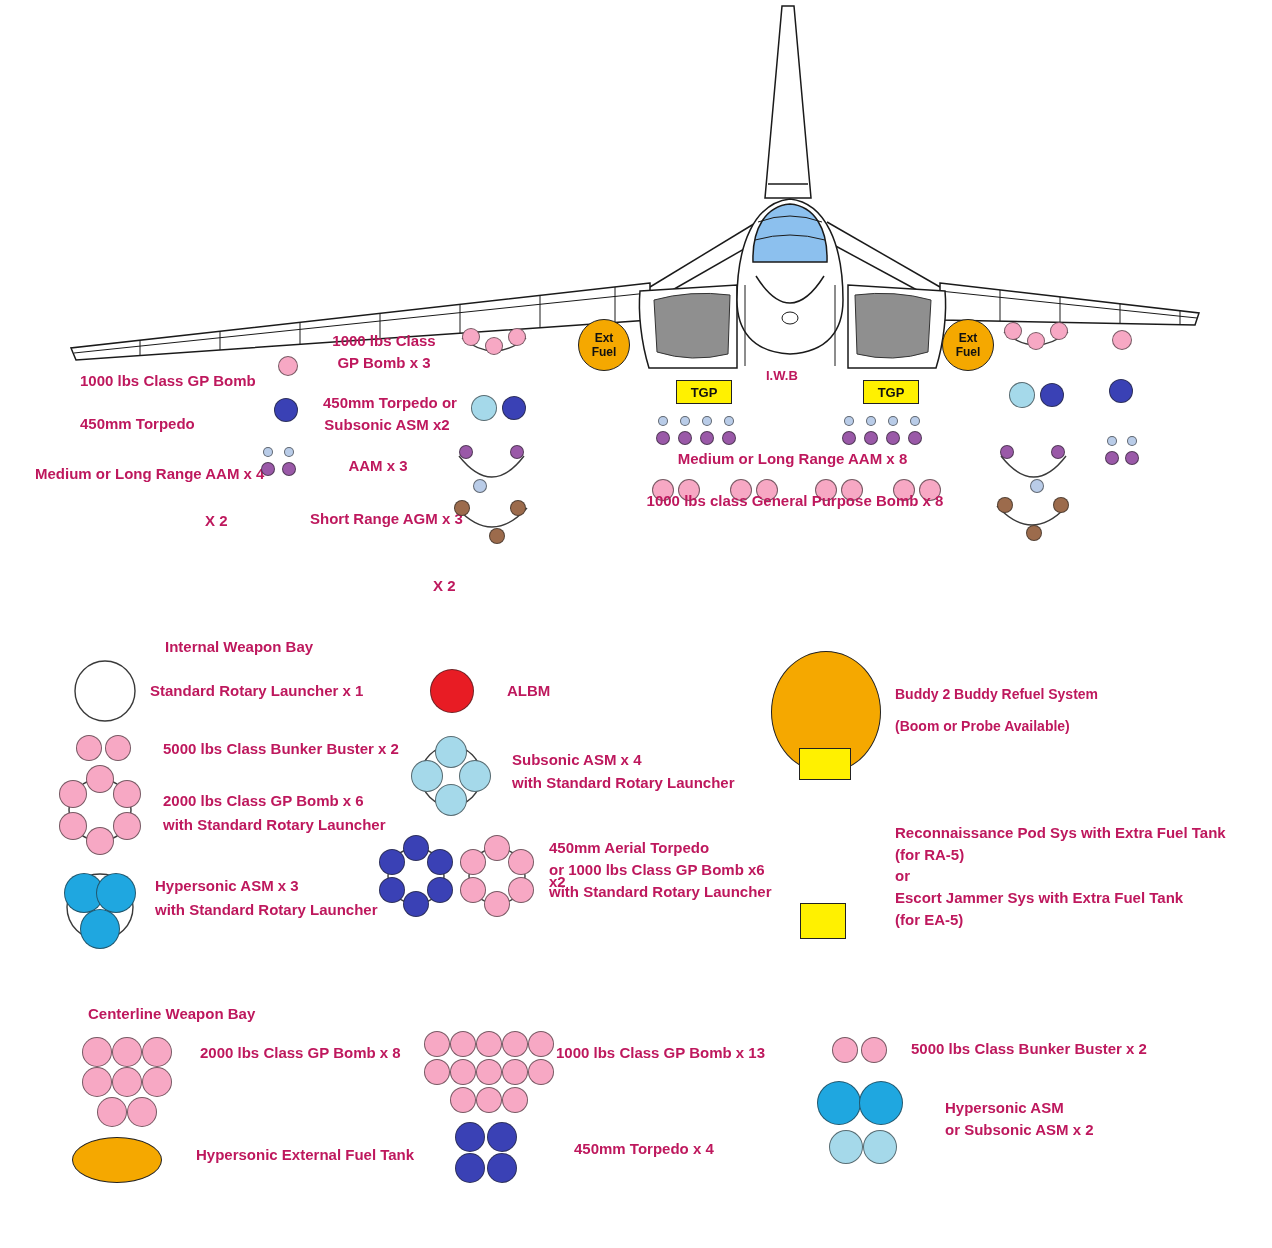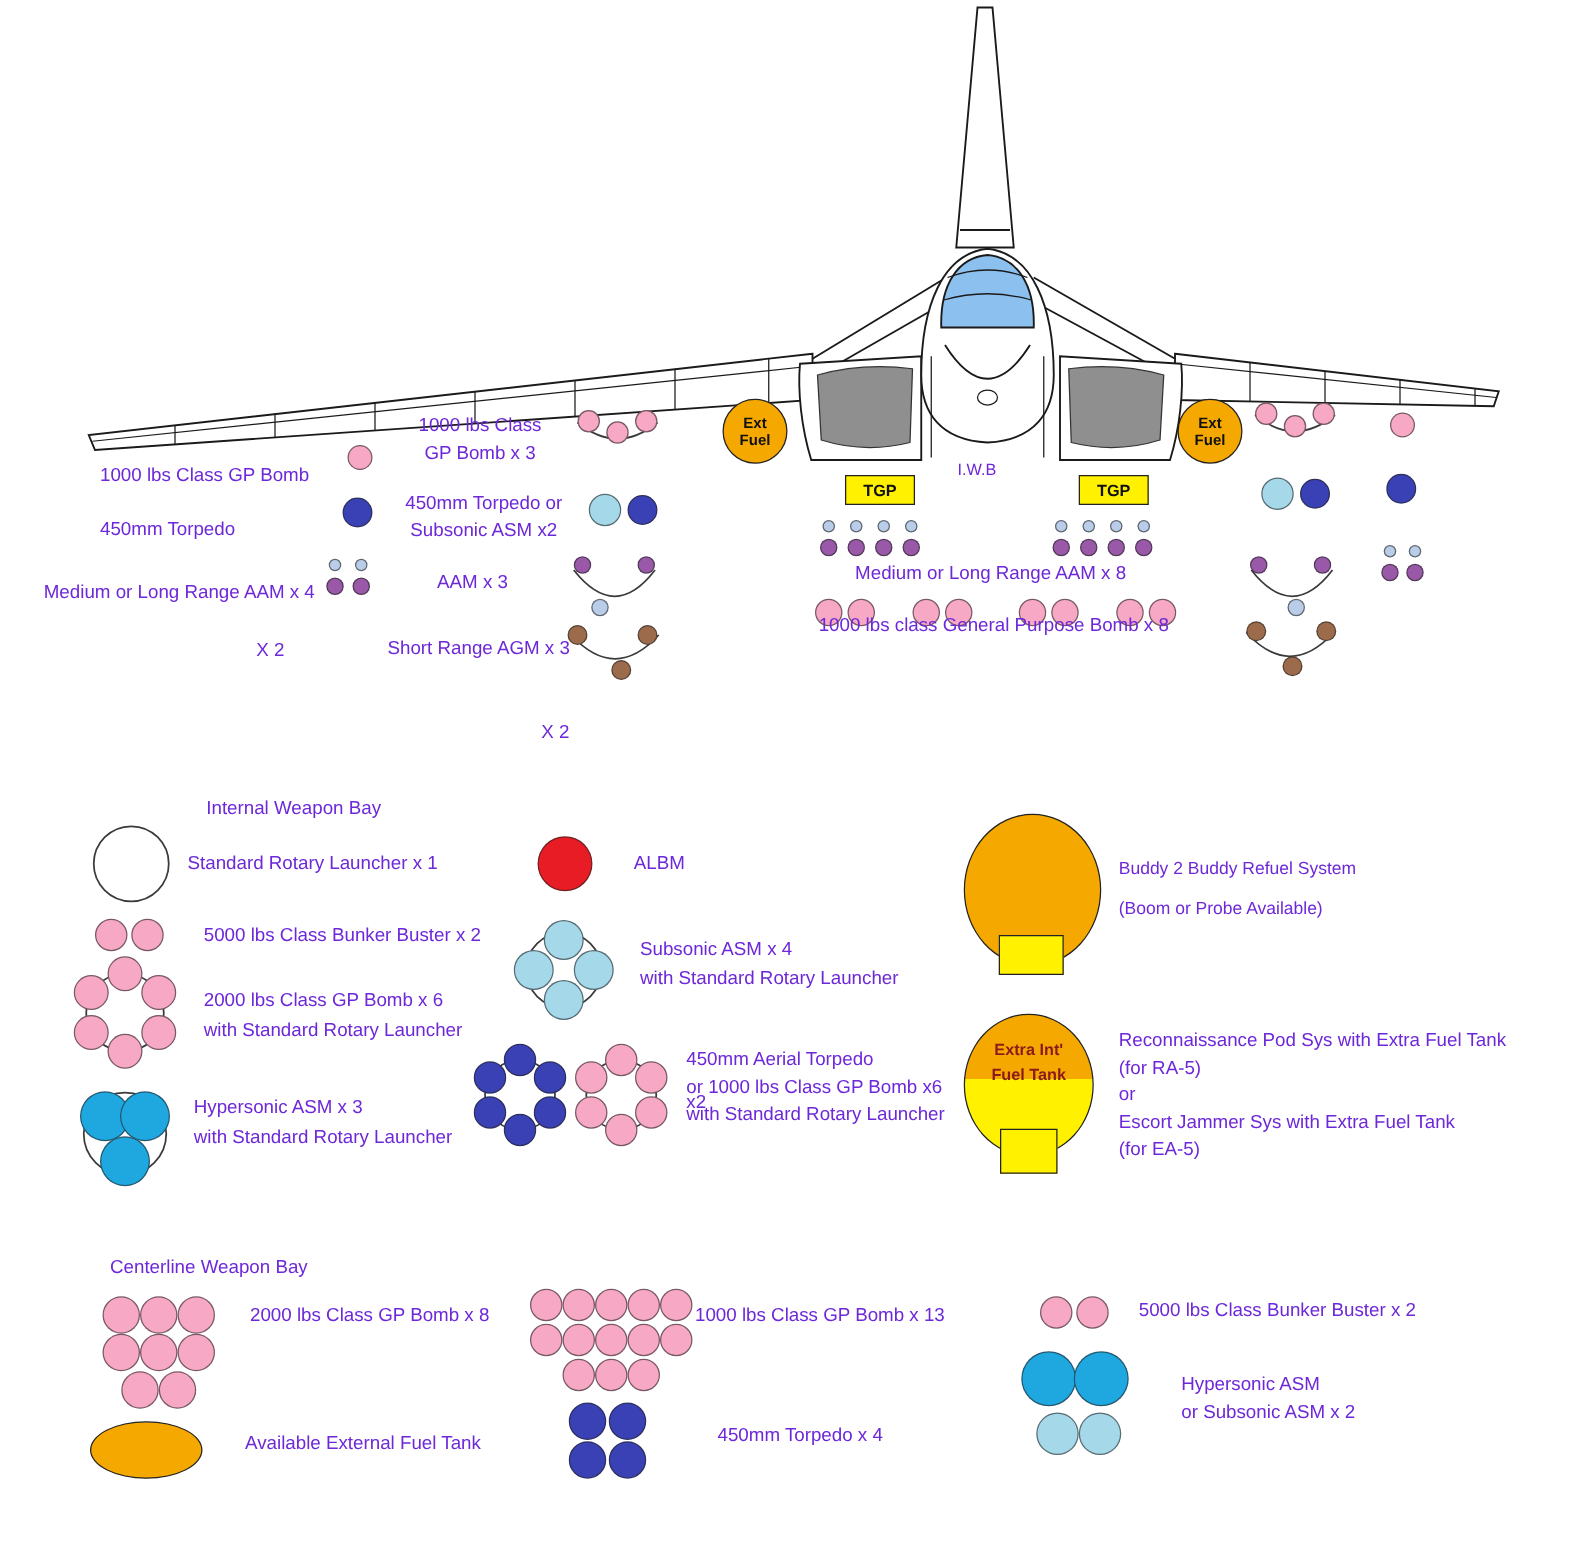--- a/index.html
+++ b/index.html
@@ -1,20 +1,20 @@
 <!DOCTYPE html>
 <html style="--pink: #F7A8C4; --blue: #3A41B5; --lightblue: #A5D9EA; --skyblue: #1FA7E0; --paleblue: #B9CCE8; --purple: #9A59A8; --brown: #9C6B4C; --red: #E81C24; --orange: #F5A800; --yellow: #FFF100; --gray: #8F8F8F; --canopy: #8CC0EE;"><head>
 <meta charset="utf-8">
 <style>
   * { margin:0; padding:0; box-sizing:border-box; }
   html,body { background:#fff; }
   #page { position:relative; width:1272px; height:1248px; background:#fff;
           font-family:"Liberation Sans", sans-serif; overflow:hidden; }
   svg.layer { position:absolute; left:0; top:0; }
-  .lbl { position:absolute; font-weight:normal; font-size:15px; color:#6d28d9; white-space:nowrap; }
+  .lbl { position:absolute; font-weight:bold; font-size:15px; color:#be185d; white-space:nowrap; }
   .r   { text-align:left;margin-top:13px; }
   .ctr { text-align:center; }
   .big { font-size:14px; }
   .c   { position:absolute; border-radius:50%; border:1px solid rgba(35,35,35,.6); }
   .pink      { background:var(--pink); }
   .blue      { background:var(--blue); }
   .lightblue { background:var(--lightblue); }
   .skyblue   { background:var(--skyblue); }
   .paleblue  { background:var(--paleblue); }
   .purple    { background:var(--purple); }
@@ -236,43 +236,39 @@
   <i class="c pink s26" style="left:484px;top:835px"></i>
   <i class="c pink s26" style="left:460px;top:849px"></i>
   <i class="c pink s26" style="left:460px;top:877px"></i>
   <i class="c pink s26" style="left:484px;top:891px"></i>
   <i class="c pink s26" style="left:508px;top:877px"></i>
   <i class="c pink s26" style="left:508px;top:849px"></i>
   <div class="ell orangebg" style="left:771px;top:651px;width:110px;height:122px"></div>
   <div class="yrect" style="left:799px;top:748px;width:52px;height:32px"></div>
   <div class="lbl big" style="left:895px;top:686px">Buddy 2 Buddy Refuel System</div>
   <div class="lbl big" style="left:895px;top:718px">(Boom or Probe Available)</div>
-  <div class="tanktext">
-    <div>Extra Int'</div>
-    <div>Fuel Tank</div>
-  </div>
   <div class="yrect" style="left:800px;top:903px;width:46px;height:36px"></div>
   <div class="lbl" style="left:895px;top:824px">Reconnaissance Pod Sys with Extra Fuel Tank</div>
   <div class="lbl" style="left:895px;top:846px">(for RA-5)</div>
   <div class="lbl" style="left:895px;top:867px">or</div>
   <div class="lbl" style="left:895px;top:889px">Escort Jammer Sys with Extra Fuel Tank</div>
   <div class="lbl" style="left:895px;top:911px">(for EA-5)</div>
 
   <div class="lbl" style="left:88px;top:1005px">Centerline Weapon Bay</div>
   <div class="lbl" style="left:200px;top:1044px">2000 lbs Class GP Bomb x 8</div>
   <i class="c pink s30" style="left:82px;top:1037px"></i>
   <i class="c pink s30" style="left:112px;top:1037px"></i>
   <i class="c pink s30" style="left:142px;top:1037px"></i>
   <i class="c pink s30" style="left:82px;top:1067px"></i>
   <i class="c pink s30" style="left:112px;top:1067px"></i>
   <i class="c pink s30" style="left:142px;top:1067px"></i>
   <i class="c pink s30" style="left:97px;top:1097px"></i>
   <i class="c pink s30" style="left:127px;top:1097px"></i>
   <div class="ell orangebg" style="left:72px;top:1137px;width:90px;height:46px"></div>
-  <div class="lbl" style="left:196px;top:1146px">Available External Fuel Tank</div>
+  <div class="lbl" style="left:196px;top:1146px">Hypersonic External Fuel Tank</div>
   <div class="lbl" style="left:556px;top:1044px">1000 lbs Class GP Bomb x 13</div>
   <i class="c pink s26" style="left:424px;top:1031px"></i>
   <i class="c pink s26" style="left:450px;top:1031px"></i>
   <i class="c pink s26" style="left:476px;top:1031px"></i>
   <i class="c pink s26" style="left:502px;top:1031px"></i>
   <i class="c pink s26" style="left:528px;top:1031px"></i>
   <i class="c pink s26" style="left:424px;top:1059px"></i>
   <i class="c pink s26" style="left:450px;top:1059px"></i>
   <i class="c pink s26" style="left:476px;top:1059px"></i>
   <i class="c pink s26" style="left:502px;top:1059px"></i>

